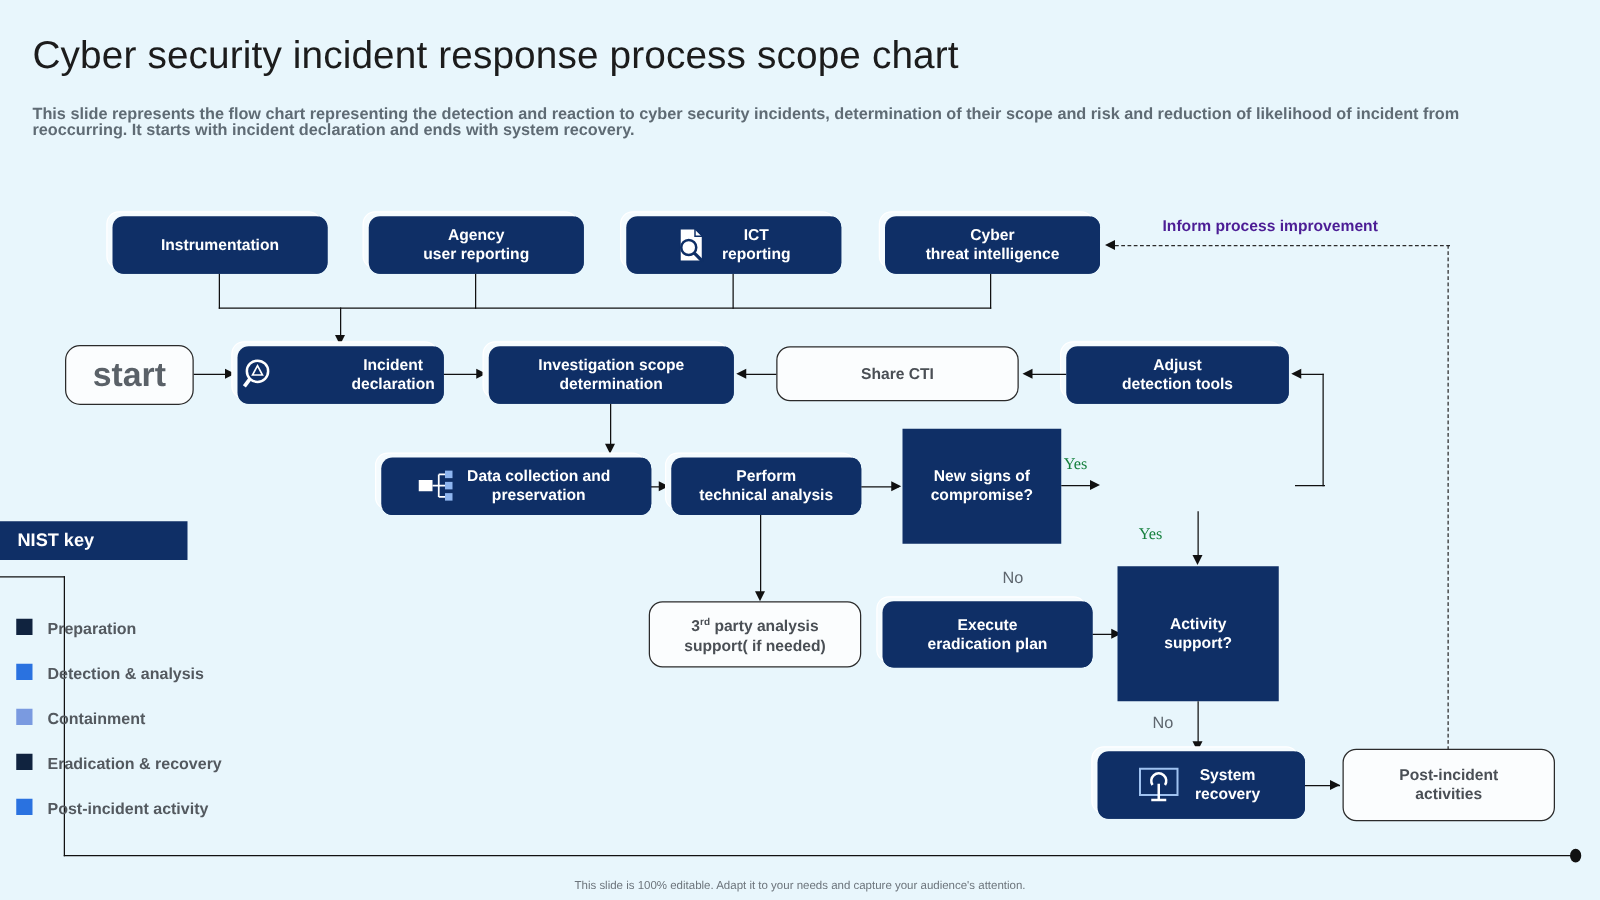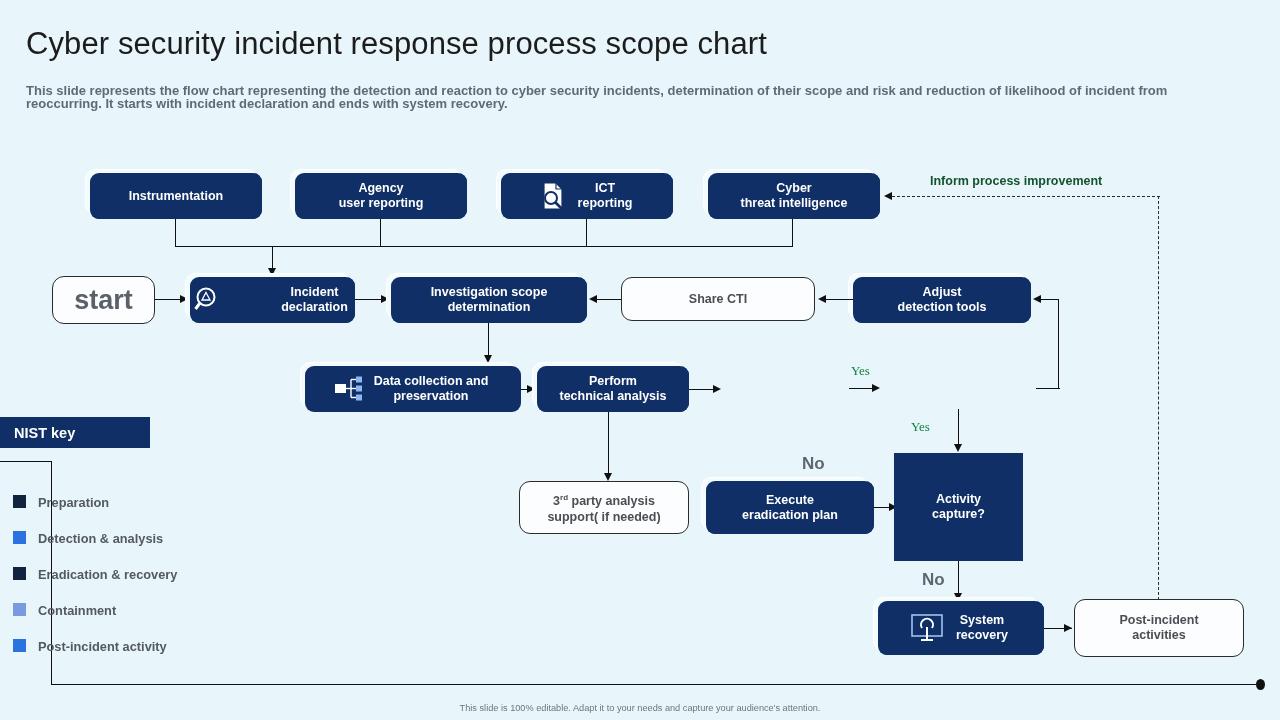--- a/index.html
+++ b/index.html
@@ -72,27 +72,27 @@
   .v { width:1.4px; }
   .arrow { position:absolute; width:0; height:0; }
   .ar-r { border-top:4.5px solid transparent; border-bottom:4.5px solid transparent; border-left:8px solid #111; }
   .ar-l { border-top:4.5px solid transparent; border-bottom:4.5px solid transparent; border-right:8px solid #111; }
   .ar-d { border-left:4.5px solid transparent; border-right:4.5px solid transparent; border-top:8px solid #111; }
 
   .dash-h { position:absolute; height:0; border-top:1.6px dashed #2b2b2b; }
   .dash-v { position:absolute; width:0; border-left:1.6px dashed #2b2b2b; }
 
   .edgelabel {
-    position:absolute; font-size:17px; font-weight:bold; color:#5e666e;
+    position:absolute; font-size:13px; font-weight:normal; color:#5e666e;
     white-space:nowrap;
   }
   .edgelabel.serif { font-family:"Liberation Serif", serif; font-weight:normal; font-size:13px; color:#15803d;}
 
   .inform {
-    position:absolute; font-size:12.5px; font-weight:bold; color:#14532d;
+    position:absolute; font-size:12.5px; font-weight:bold; color:#4c1d95;
     white-space:nowrap;
   }
 
   
   .keyhead {
     position:absolute; left:0; top:417px; width:150px; height:31px;
     background:#0f2f66; color:#fff; font-size:14.5px; font-weight:bold;
     display:flex; align-items:center; padding-left:14px;
   }
   .key-list { position:absolute; left:0; top:495px; }
@@ -202,21 +202,21 @@
   <div class="arrow ar-l" style="left:818px; top:295px;"></div>
 
   <div class="ln h" style="left:1036px; top:388px; width:24px;"></div>
   <div class="ln v" style="left:1058px; top:299px; height:90px;"></div>
   <div class="ln h" style="left:1036px; top:299px; width:23px;"></div>
   <div class="arrow ar-l" style="left:1033px; top:295px;"></div>
 
   <div class="ln v" style="left:488px; top:323px; height:33px;"></div>
   <div class="arrow ar-d" style="left:484px; top:355px;"></div>
 
-  <div class="node dark shadowed" style="left:305px; top:366px; width:216px; height:46px;border-radius:14px;">
+  <div class="node dark shadowed" style="left:305px; top:366px; width:216px; height:46px;">
     <span class="icon-slot">
       <svg width="30" height="26" viewBox="0 0 30 26">
         <rect x="1" y="8" width="11" height="9" fill="#ffffff"></rect>
         <line x1="12" y1="12.5" x2="17" y2="12.5" stroke="#ffffff" stroke-width="1.4"></line>
         <line x1="17" y1="3.5" x2="17" y2="21.5" stroke="#ffffff" stroke-width="1.4"></line>
         <line x1="17" y1="3.5" x2="22" y2="3.5" stroke="#ffffff" stroke-width="1.4"></line>
         <line x1="17" y1="12.5" x2="22" y2="12.5" stroke="#ffffff" stroke-width="1.4"></line>
         <line x1="17" y1="21.5" x2="22" y2="21.5" stroke="#ffffff" stroke-width="1.4"></line>
         <rect x="22" y="0.5" width="6" height="6" fill="#8fb6ef"></rect>
         <rect x="22" y="9.5" width="6" height="6" fill="#8fb6ef"></rect>
@@ -235,20 +235,26 @@
   <div class="node dark shadowed" style="left:537px; top:366px; width:152px; height:46px;">
     <span class="lbl">
       <span>Perform</span><br>
       <span>technical analysis</span>
     </span>
   </div>
 
   <div class="ln h" style="left:689px; top:389px; width:30px;"></div>
   <div class="arrow ar-r" style="left:713px; top:385px;"></div>
 
+  <div class="node dark square" style="left:722px; top:343px; width:127px; height:92px;">
+    <span class="lbl">
+      <span>New signs  of</span><br>
+      <span>compromise?</span>
+    </span>
+  </div>
 
   <div class="edgelabel serif" style="left:851px; top:363px;">Yes</div>
   <div class="ln h" style="left:849px; top:388px; width:28px;"></div>
   <div class="arrow ar-r" style="left:872px; top:384px;"></div>
 
 
   <div class="edgelabel serif" style="left:911px; top:419px;">Yes</div>
   <div class="ln v" style="left:958px; top:409px; height:36px;"></div>
   <div class="arrow ar-d" style="left:954px; top:444px;"></div>
 
@@ -270,21 +276,21 @@
       <span>eradication plan</span>
     </span>
   </div>
 
   <div class="ln h" style="left:874px; top:507px; width:26px;"></div>
   <div class="arrow ar-r" style="left:889px; top:503px;"></div>
 
   <div class="node dark square" style="left:894px; top:453px; width:129px; height:108px;">
     <span class="lbl">
       <span>Activity</span><br>
-      <span>capture?</span>
+      <span>support?</span>
     </span>
   </div>
 
   <div class="edgelabel" style="left:922px; top:570px;">No</div>
   <div class="ln v" style="left:958px; top:561px; height:33px;"></div>
   <div class="arrow ar-d" style="left:954px; top:593px;"></div>
 
   <div class="node dark shadowed" style="left:878px; top:601px; width:166px; height:54px;">
     <span class="icon-slot">
       <svg width="36" height="30" viewBox="0 0 36 30">
@@ -326,28 +332,28 @@
   <div class="key-list">
     <div class="key-row">
       <span class="sw" style="background:#10233f;"></span>
       <span class="ktext">Preparation</span>
     </div>
     <div class="key-row">
       <span class="sw" style="background:#2a72e0;"></span>
       <span class="ktext">Detection &amp; analysis</span>
     </div>
     <div class="key-row">
+      <span class="sw" style="background:#7a9ae0;"></span>
+      <span class="ktext">Containment</span>
+    </div>
+    <div class="key-row">
       <span class="sw" style="background:#10233f;"></span>
       <span class="ktext">Eradication &amp; recovery</span>
     </div>
     <div class="key-row">
-      <span class="sw" style="background:#7a9ae0;"></span>
-      <span class="ktext">Containment</span>
-    </div>
-    <div class="key-row">
       <span class="sw" style="background:#2a72e0;"></span>
       <span class="ktext">Post-incident activity</span>
     </div>
   </div>
 
   <div class="footer">This slide is 100% editable. Adapt it to your needs and capture your audience's attention.</div>
 
 </div>
 
 </body></html>

